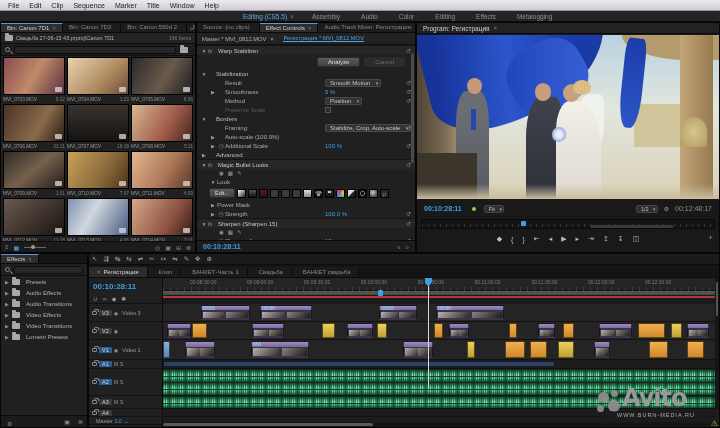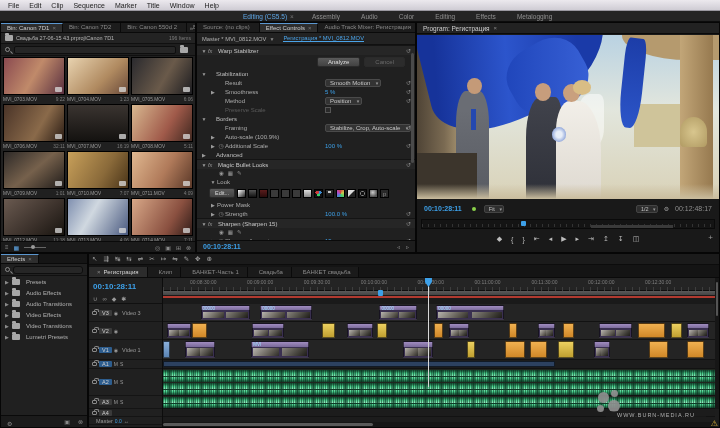--- a/index.html
+++ b/index.html
@@ -903,17 +903,18 @@
     <div class="tl-hscroll">
         <div class="th"></div>
       </div>
   </div>
 
   <div class="avito">
     <span class="av-c" style="left:2px;top:2px;width:11px;height:11px;"></span>
     <span class="av-c" style="left:15px;top:0px;width:7px;height:7px;"></span>
     <span class="av-c" style="left:1px;top:15px;width:7px;height:7px;"></span>
     <span class="av-c" style="left:12px;top:10px;width:12px;height:12px;"></span>
+    <span class="av-text">Avito</span>
     <span class="av-site">WWW.BURN-MEDIA.RU</span>
   </div>
   <span class="warn">⚠</span>
 
 </div>
 
 </body></html>

